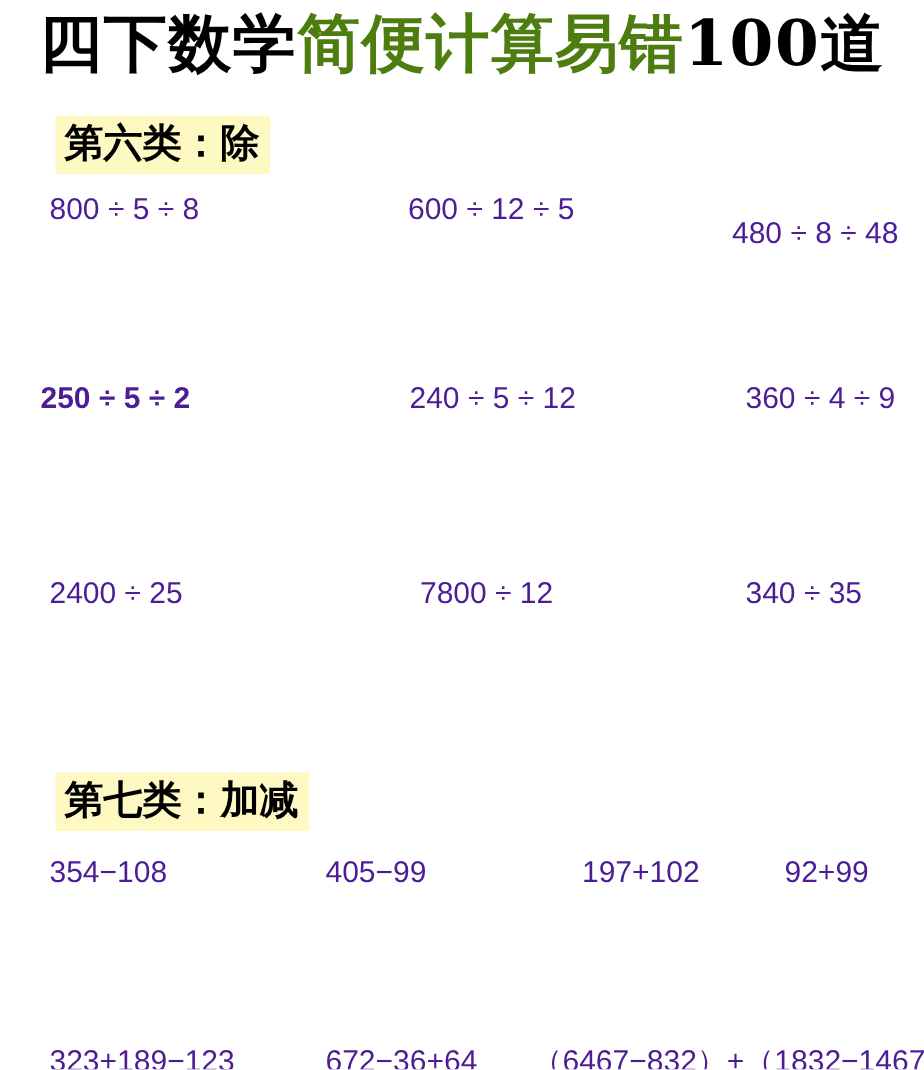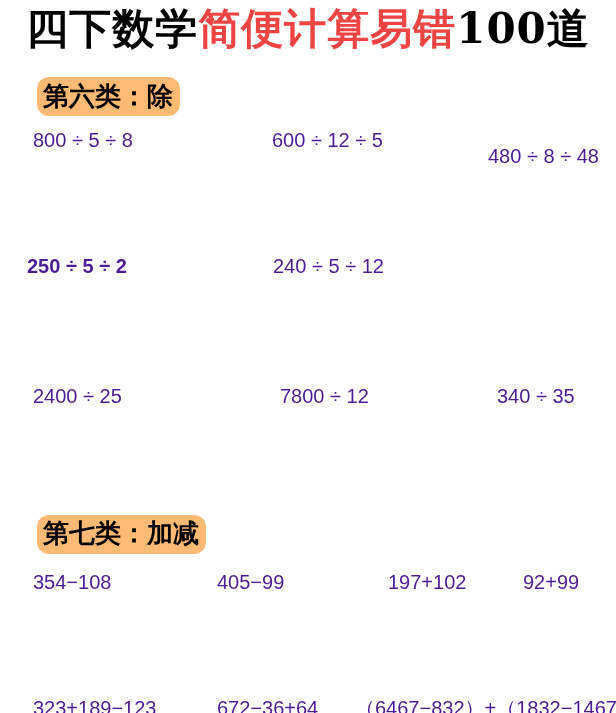--- a/index.html
+++ b/index.html
@@ -19,33 +19,32 @@
     left: 0;
     width: 616px;
     text-align: center;
     font-family: "DejaVu Serif", serif;
     font-weight: bold;
     font-size: 42px;
     line-height: 54px;
     letter-spacing: 1px;
     white-space: nowrap;
   }
-  .title .red { color: #ef4444; }
+  .title .red { color: #4d7c0f; }
   .section-heading {
     position: absolute;
     display: inline-block;
-    background: #fdba74;
+    background: #fef9c3;
     font-family: "DejaVu Serif", serif;
     font-weight: bold;
     font-size: 26px;
     line-height: 32px;
     padding: 3px 7px 4px 6px;
     color: #000000;
     white-space: nowrap;
-    border-radius: 12px;
   }
   .heading-1 { left: 37px; top: 77px; }
   .heading-2 { left: 37px; top: 515px; font-family: Liberation Serif, serif; }
   .problem {
     position: absolute;
     font-family: "Liberation Sans", sans-serif;
     font-size: 20px;
     line-height: 24px;
     color: #4c1d95;
     white-space: nowrap;
@@ -61,20 +60,21 @@
   </div>
 
   <div class="section-heading heading-1">第六类：除</div>
 
   <div class="problem" style="left:33px;  top:128px;">800 ÷ 5 ÷ 8</div>
   <div class="problem" style="left:272px; top:128px;">600 ÷ 12 ÷ 5</div>
   <div class="problem" style="left:488px; top:144px;">480 ÷ 8 ÷ 48</div>
 
   <div class="problem" style="left:27px;  top:254px;font-weight:bold;">250 ÷ 5 ÷ 2</div>
   <div class="problem" style="left:273px; top:254px;">240 ÷ 5 ÷ 12</div>
+  <div class="problem" style="left:497px; top:254px;">360 ÷ 4 ÷ 9</div>
 
   <div class="problem" style="left:33px;  top:384px;">2400 ÷ 25</div>
   <div class="problem" style="left:280px; top:384px;">7800 ÷ 12</div>
   <div class="problem" style="left:497px; top:384px;">340 ÷ 35</div>
 
   <div class="section-heading heading-2">第七类：加减</div>
 
   <div class="problem" style="left:33px;  top:570px;">354−108</div>
   <div class="problem" style="left:217px; top:570px;">405−99</div>
   <div class="problem" style="left:388px; top:570px;">197+102</div>

